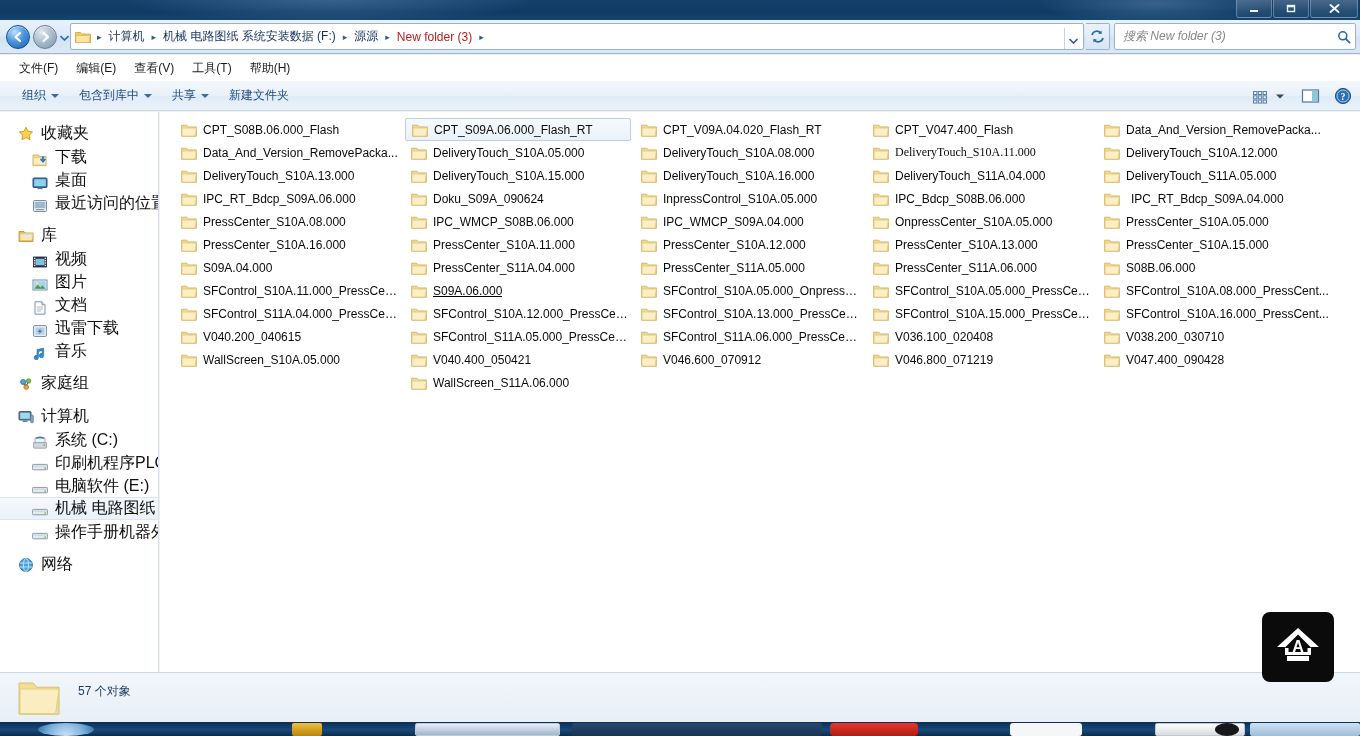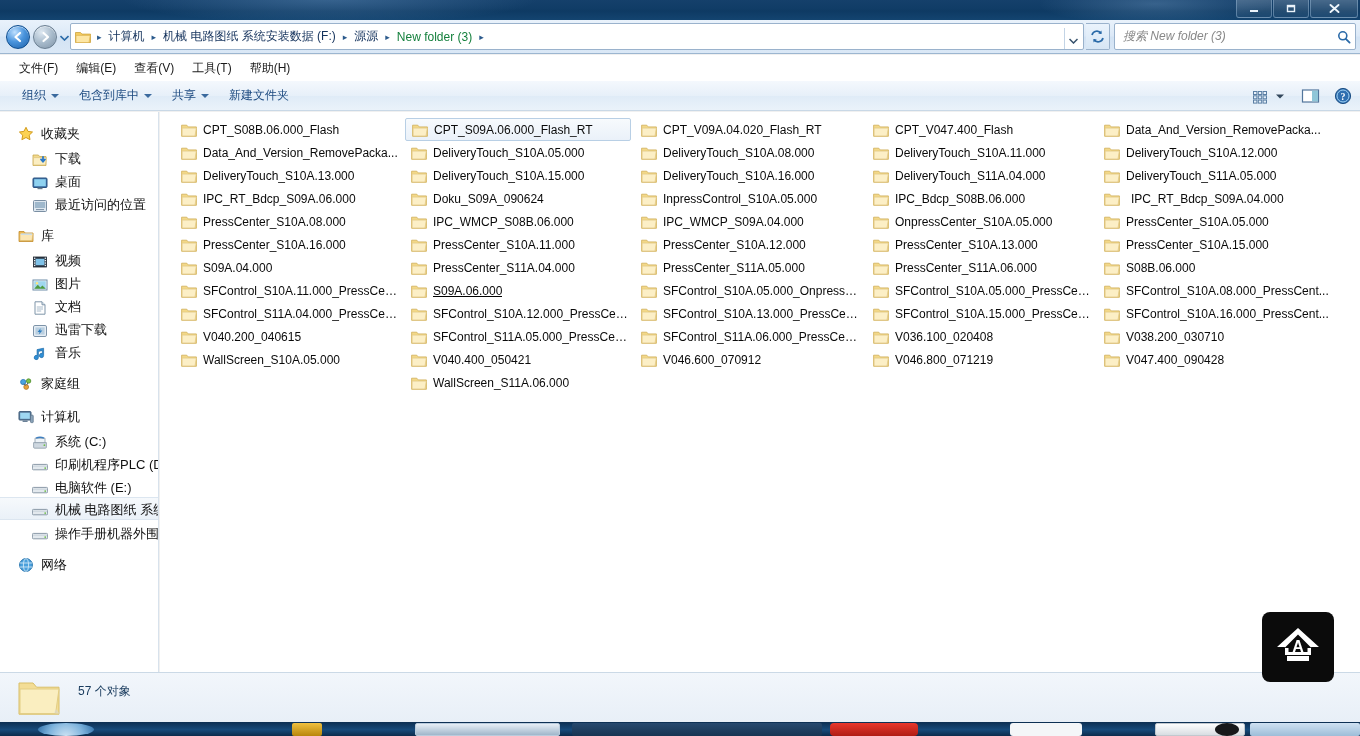--- a/index.html
+++ b/index.html
@@ -89,21 +89,21 @@
     background: #ffffff;
     border: 1px solid #9ab2cc;
     border-radius: 2px;
     display: flex; align-items: center;
     padding-left: 4px;
     overflow: hidden;
   }
   .crumb {
     color: #14325c; font-size: 12px; padding: 2px 3px; white-space: nowrap;
   }
-  .crumb.last { color: #15803d; }
+  .crumb.last { color: #b91c1c; }
   .sep {
     color: #2b5a8c; font-size: 9px; padding: 0 4px; user-select:none;
   }
   #crumbfolder {
     width: 16px; height: 14px; margin-right: 2px; flex: 0 0 auto;
   }
   #crumbdrop {
     position: absolute; right: 1px; top: 4px; width: 18px; height: 25px;
     border-left: 1px solid #c3d4e6;
     display: flex; align-items: center; justify-content: center;
@@ -167,21 +167,21 @@
   .navrow {
     display: flex; align-items: center; height: 23px;
     padding-left: 18px; gap: 7px; white-space: nowrap;
   }
   .navrow.child { padding-left: 32px; align-items: flex-end; }
   .navrow.sel {
     background: linear-gradient(to bottom,#f6f9fc,#eaf1f8);
     border: 1px solid #dce6f0; border-left:none; border-right:none;
     height: 23px;
   }
-  .navlabel { font-size: 13px; color: #101010; overflow: hidden; }
+  .navlabel { font-size: 16px; color: #101010; overflow: hidden; }
   .navicon { width: 16px; height: 16px; flex: 0 0 auto; }
 
   
   #filelist {
     position: absolute; left: 160px; top: 112px; width: 1200px; height: 560px;
     background: #ffffff;
   }
   .fcol { position: absolute; top: 6px; }
   .frow {
     position: relative;
@@ -794,21 +794,21 @@
         </div>
       </div>
       <div class="fcol" style="left: 707px; width: 224px;">
         <div class="frow" style="height: 23px;">
           <span class="ficon"><svg width="16" height="14" viewBox="0 0 16 14">
     <path d="M0.6 2.2 h5.2 l1.4 1.7 h8.2 v9.4 h-14.8 z" fill="#f3d888" stroke="#cfae58" stroke-width=".8"></path>
     <path d="M1.1 5.1 h14.2 l-1.3 7.9 H1.1 z" fill="#fcefc6" stroke="#e0c582" stroke-width=".7"></path>
   </svg></span>
           <span class="fname">CPT_V047.400_Flash</span>
         </div>
-        <div class="frow" style="height: 23px;">
+        <div class="frow" style="height: 23px; font-family: Liberation Serif, serif;">
           <span class="ficon"><svg width="16" height="14" viewBox="0 0 16 14">
     <path d="M0.6 2.2 h5.2 l1.4 1.7 h8.2 v9.4 h-14.8 z" fill="#f3d888" stroke="#cfae58" stroke-width=".8"></path>
     <path d="M1.1 5.1 h14.2 l-1.3 7.9 H1.1 z" fill="#fcefc6" stroke="#e0c582" stroke-width=".7"></path>
   </svg></span>
           <span class="fname">DeliveryTouch_S10A.11.000</span>
         </div>
         <div class="frow" style="height: 23px;">
           <span class="ficon"><svg width="16" height="14" viewBox="0 0 16 14">
     <path d="M0.6 2.2 h5.2 l1.4 1.7 h8.2 v9.4 h-14.8 z" fill="#f3d888" stroke="#cfae58" stroke-width=".8"></path>
     <path d="M1.1 5.1 h14.2 l-1.3 7.9 H1.1 z" fill="#fcefc6" stroke="#e0c582" stroke-width=".7"></path>

